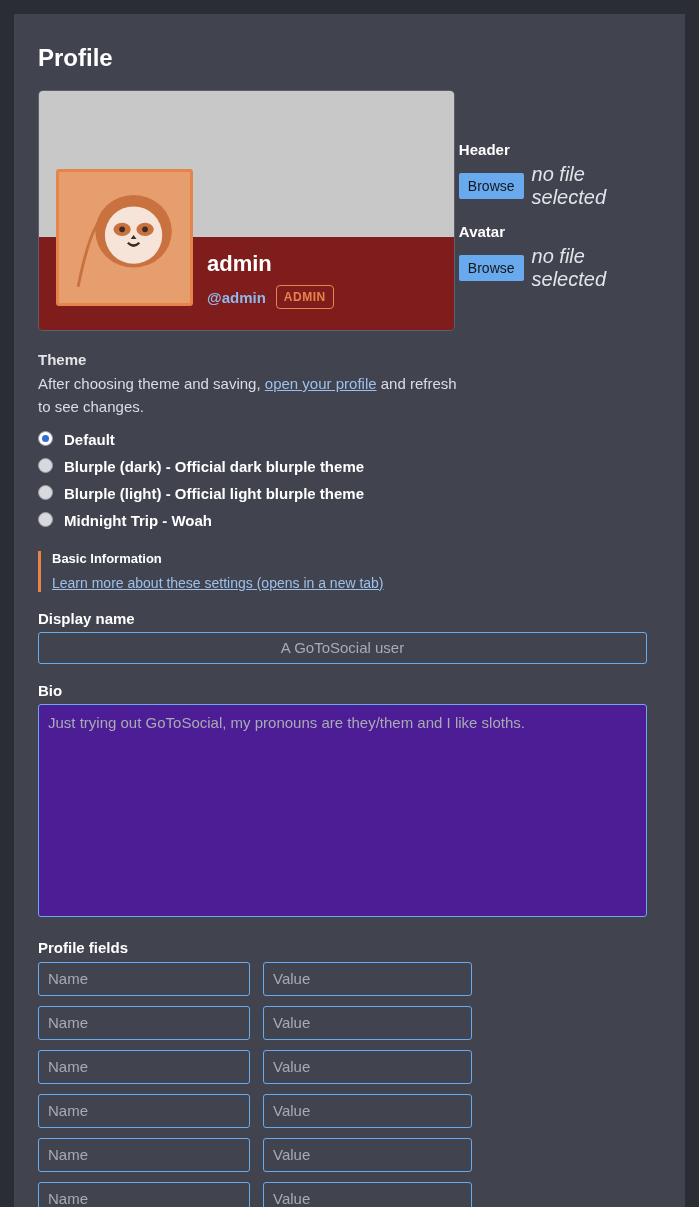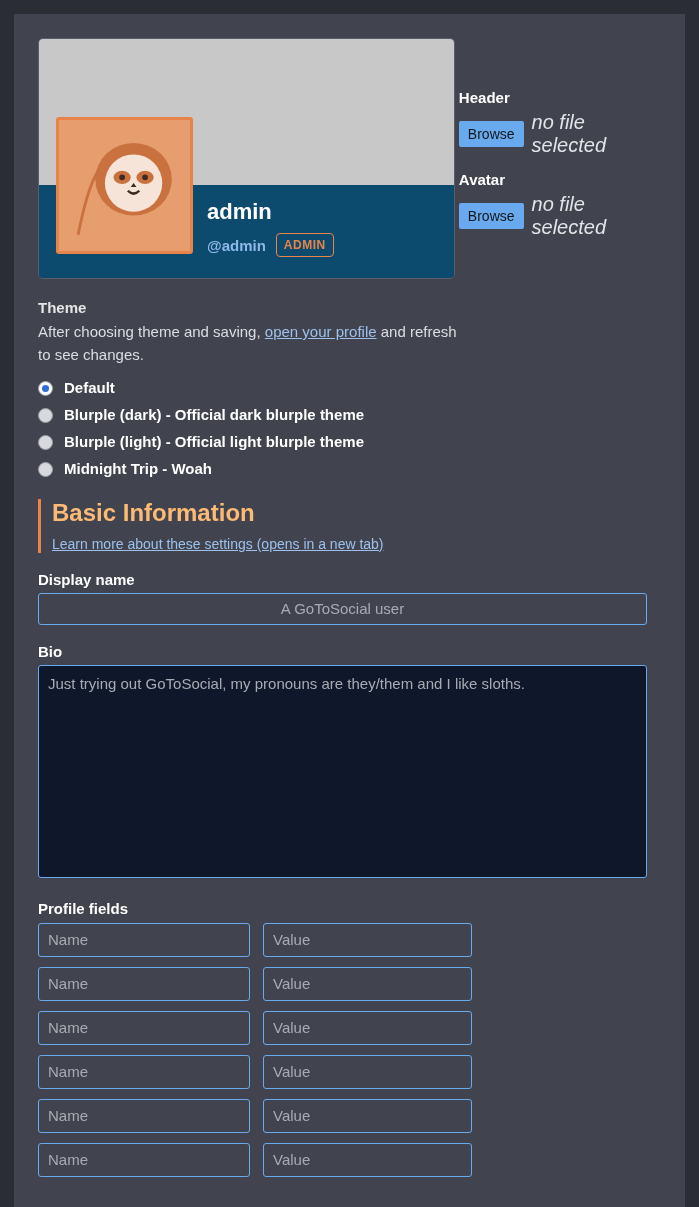--- a/index.html
+++ b/index.html
@@ -47,21 +47,21 @@
     overflow: hidden;
     background: #474a56;
   }
   .header-img {
     height: 146px;
     background: #c8c8c8;
   }
   .card-lower {
     position: relative;
     height: 93px;
-    background: #0c4a6e;
+    background: #7f1d1d;
   }
   .avatar {
     position: absolute;
     left: 17px;
     top: -68px;
     width: 137px;
     height: 137px;
     background: #e79e6f;
     border: 3px solid #e8834a;
     border-radius: 3px;
@@ -141,21 +141,21 @@
     color: #dcdde2;
     max-width: 430px;
   }
   .theme-desc a {
     color: #9dc0ea;
     text-decoration: underline;
   }
   .radio-list { margin-top: 12px; }
   .radio-row {
     display: flex;
-    align-items: flex-end;
+    align-items: flex-start;
     margin-bottom: 10px;
   }
   .radio {
     width: 15px;
     height: 15px;
     border-radius: 50%;
     background: #d8d9de;
     border: 1px solid #9a9ca3;
     margin-right: 11px;
     position: relative;
@@ -178,23 +178,23 @@
     color: #ffffff;
   }
 
   
   .info-block {
     margin-top: 22px;
     border-left: 3px solid #e8834a;
     padding-left: 11px;
   }
   .info-title {
-    font-size: 24px;
-    font-weight: bold;
-    color: #fdba74;
+    font-size: 13px;
+    font-weight: bold;
+    color: #ffffff;
     margin-bottom: 8px;
   }
   .info-link {
     font-size: 14px;
     color: #9dc0ea;
     text-decoration: underline;
   }
   .field-label {
     font-size: 15px;
     font-weight: bold;
@@ -210,21 +210,21 @@
     color: #c2c4cb;
     font-size: 15px;
     padding: 0 9px;
     font-family: "Liberation Sans", sans-serif;
     text-align: center;
   }
   .text-input::placeholder { color: #a9abb3; }
   .bio-area {
     width: 609px;
     height: 213px;
-    background: #0f172a;
+    background: #4c1d95;
     border: 1px solid #69aaee;
     border-radius: 3px;
     color: #c2c4cb;
     font-size: 15px;
     padding: 8px 9px;
     resize: none;
     font-family: "Liberation Sans", sans-serif;
     line-height: 1.35;
   }
   .bio-area::placeholder { color: #a9abb3; }
@@ -249,20 +249,21 @@
   .field-name { width: 212px; }
   .field-value { width: 209px; }
   .field-name::placeholder, .field-value::placeholder { color: #a9abb3; }
 </style>
 </head>
 <body>
 
 <div class="page">
   <div class="panel">
 
+    <h1 class="page-title">Profile</h1>
 
     <div class="preview-row">
 
       <div class="profile-card">
         <div class="header-img"></div>
         <div class="card-lower">
           <div class="avatar">
             <svg viewBox="0 0 137 137">
               <rect x="0" y="0" width="137" height="137" fill="#e79e6f"></rect>
               <path d="M20 120 C 30 70, 40 45, 58 35" stroke="#c9713f" stroke-width="3" fill="none"></path>

